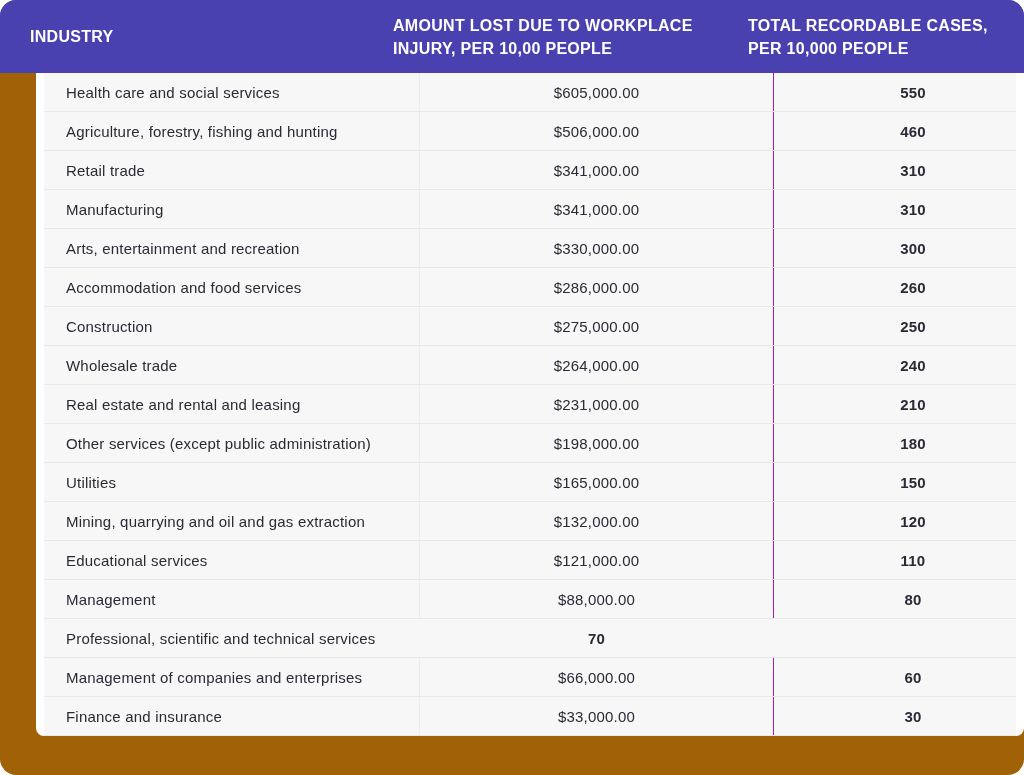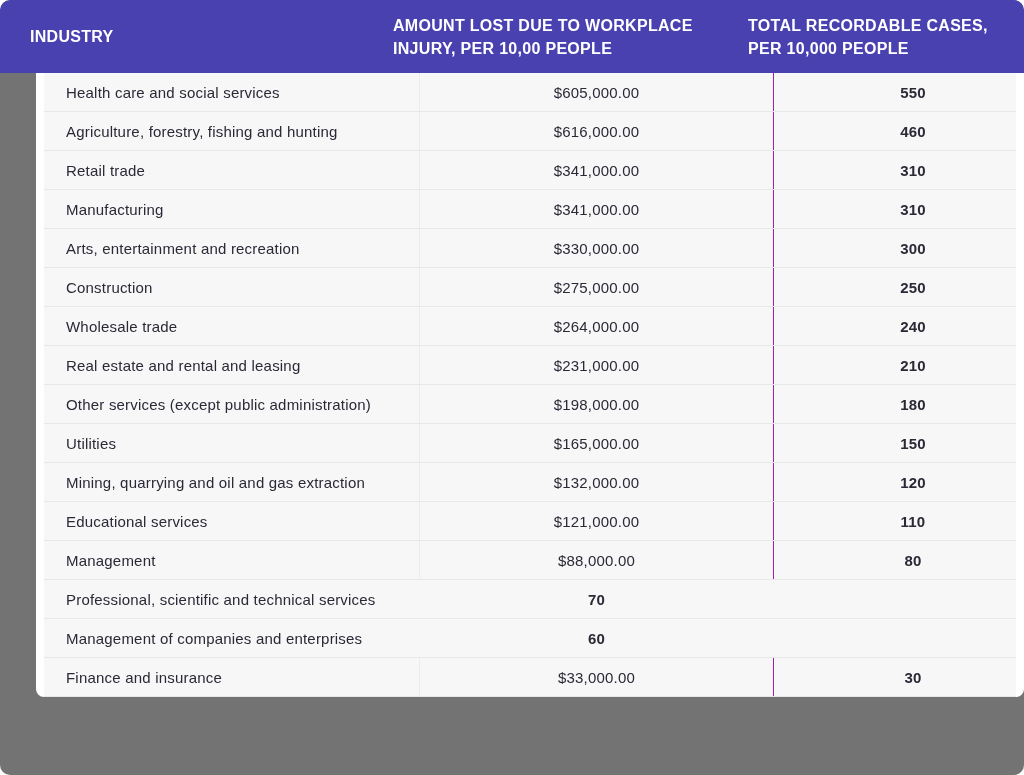--- a/index.html
+++ b/index.html
@@ -4,22 +4,22 @@
 <style>
   * { margin: 0; padding: 0; box-sizing: border-box; }
   html, body {
     width: 1024px; height: 775px;
     background: #ffffff;
     font-family: "Liberation Sans", "DejaVu Sans", sans-serif;
     overflow: hidden;
   }
   .card {
     width: 1024px; height: 775px;
-    background: #737373;
-    border-radius: 10px;
+    background: #a16207;
+    border-radius: 16px;
     overflow: hidden;
   }
   
   .thead {
     height: 73px;
     background: #4a41b0;
     border-radius: 10px 10px 0 0;
     display: grid;
     grid-template-columns: 383px 355px 286px;
     align-items: center;
@@ -73,21 +73,21 @@
   </div>
   <div class="tbody" id="tbody">
   <div class="tr">
     <div class="td td-industry">Health care and social services</div>
     <div class="td td-amount">$605,000.00</div>
     <div class="td td-cases">550</div>
   </div>
 
   <div class="tr">
     <div class="td td-industry">Agriculture, forestry, fishing and hunting</div>
-    <div class="td td-amount">$616,000.00</div>
+    <div class="td td-amount">$506,000.00</div>
     <div class="td td-cases">460</div>
   </div>
 
 
   <div class="tr">
     <div class="td td-industry">Retail trade</div>
     <div class="td td-amount">$341,000.00</div>
     <div class="td td-cases">310</div>
   </div>
 
@@ -96,20 +96,25 @@
     <div class="td td-amount">$341,000.00</div>
     <div class="td td-cases">310</div>
   </div>
 
   <div class="tr">
     <div class="td td-industry">Arts, entertainment and recreation</div>
     <div class="td td-amount">$330,000.00</div>
     <div class="td td-cases">300</div>
   </div>
 
+  <div class="tr">
+    <div class="td td-industry">Accommodation and food services</div>
+    <div class="td td-amount">$286,000.00</div>
+    <div class="td td-cases">260</div>
+  </div>
 
   <div class="tr">
     <div class="td td-industry">Construction</div>
     <div class="td td-amount">$275,000.00</div>
     <div class="td td-cases">250</div>
   </div>
 
   <div class="tr">
     <div class="td td-industry">Wholesale trade</div>
     <div class="td td-amount">$264,000.00</div>
@@ -152,20 +157,21 @@
     <div class="td td-cases">80</div>
   </div>
 
   <div class="tr">
     <div class="td td-industry">Professional, scientific and technical services</div>
     <div class="td td-cases">70</div>
   </div>
 
   <div class="tr">
     <div class="td td-industry">Management of companies and enterprises</div>
+    <div class="td td-amount">$66,000.00</div>
     <div class="td td-cases">60</div>
   </div>
 
   <div class="tr">
     <div class="td td-industry">Finance and insurance</div>
     <div class="td td-amount">$33,000.00</div>
     <div class="td td-cases">30</div>
   </div>
 </div>
 </div>

